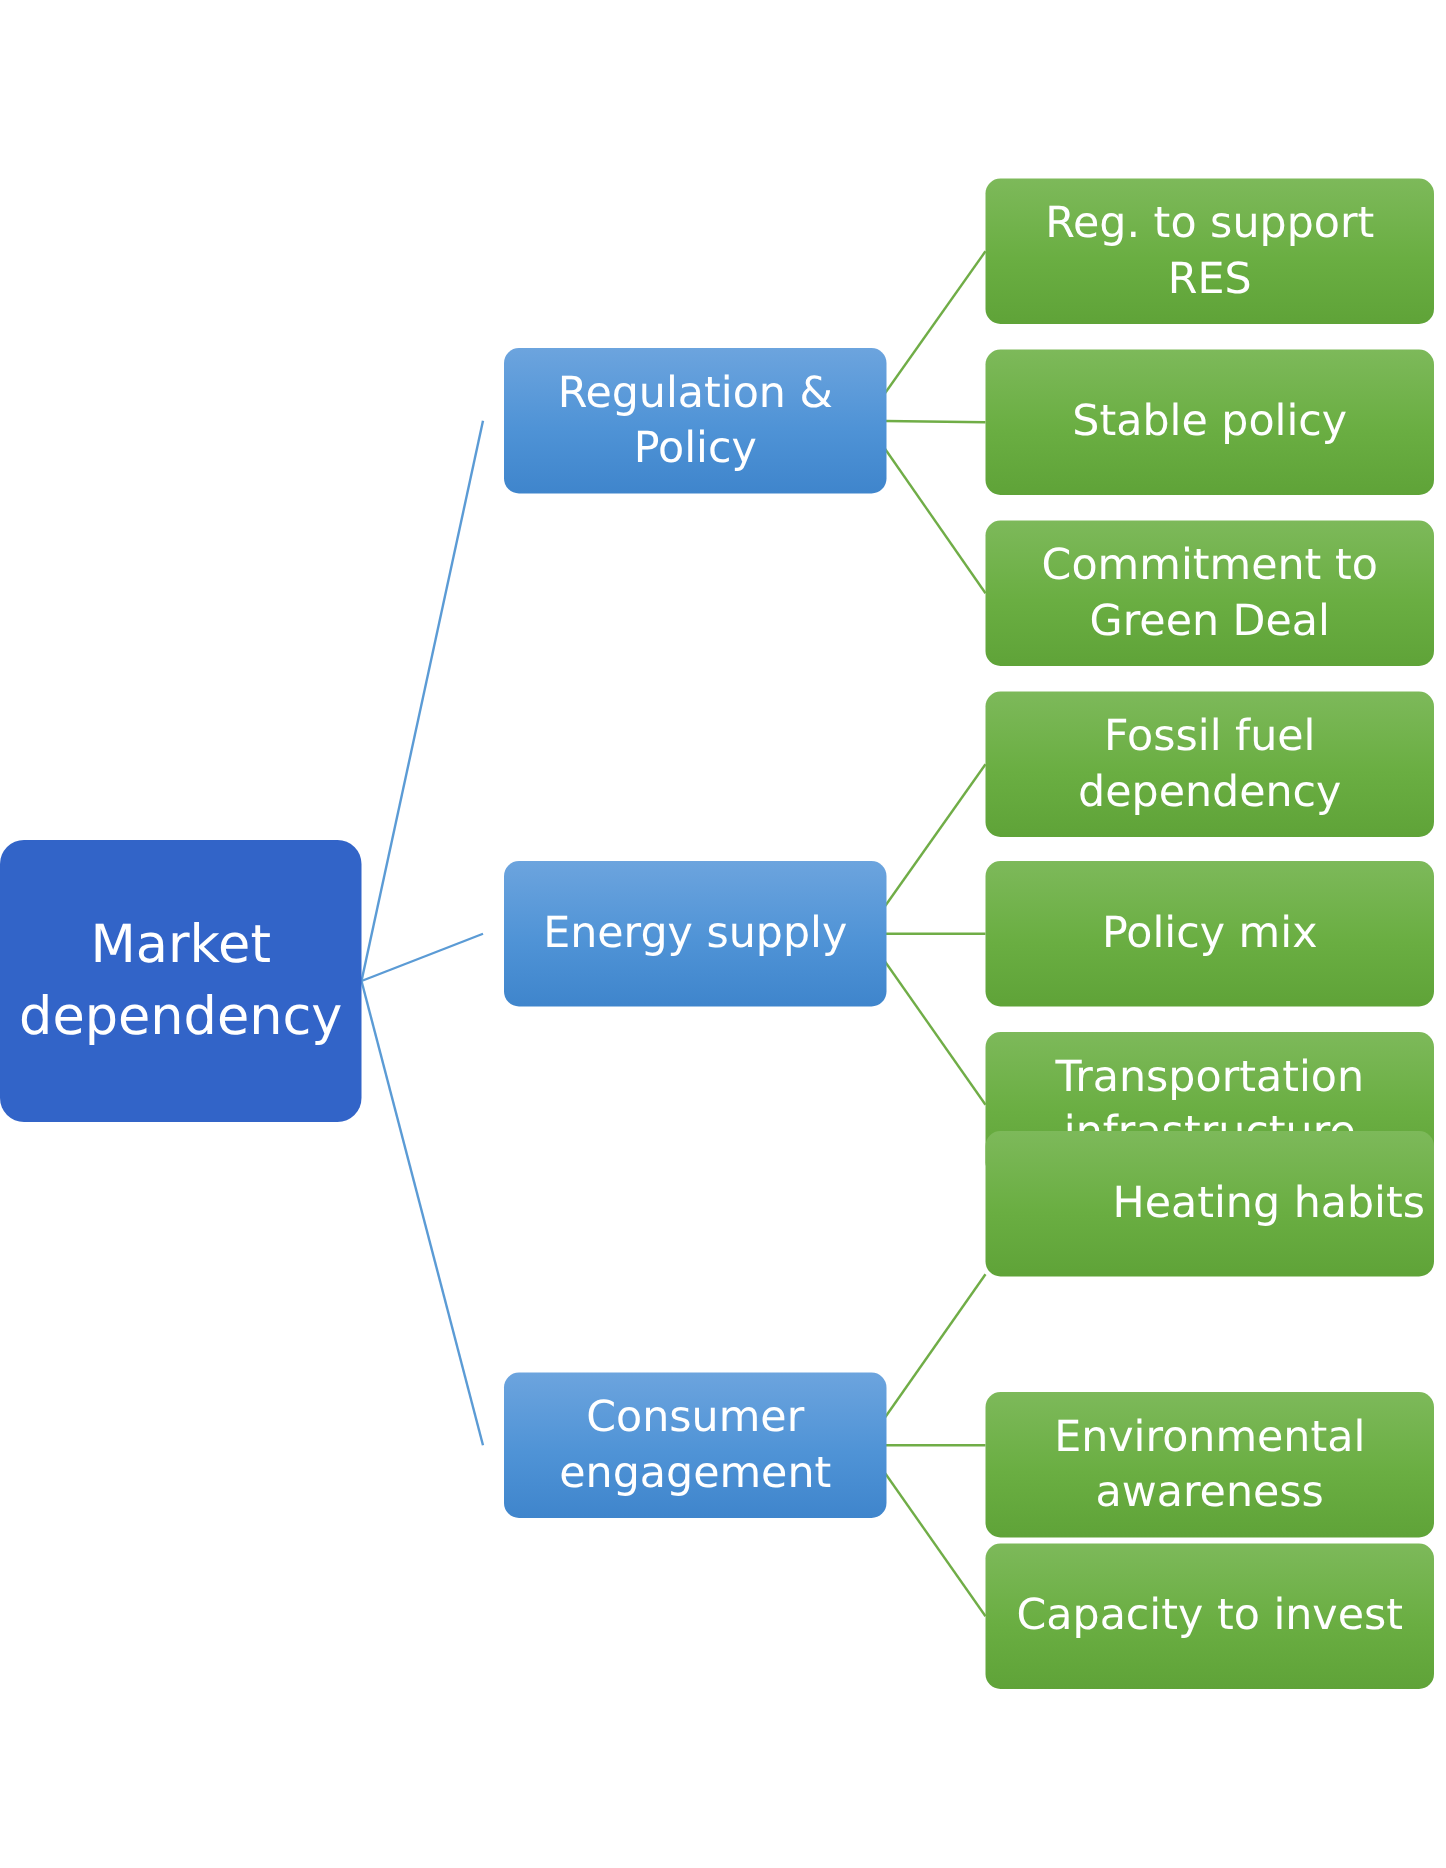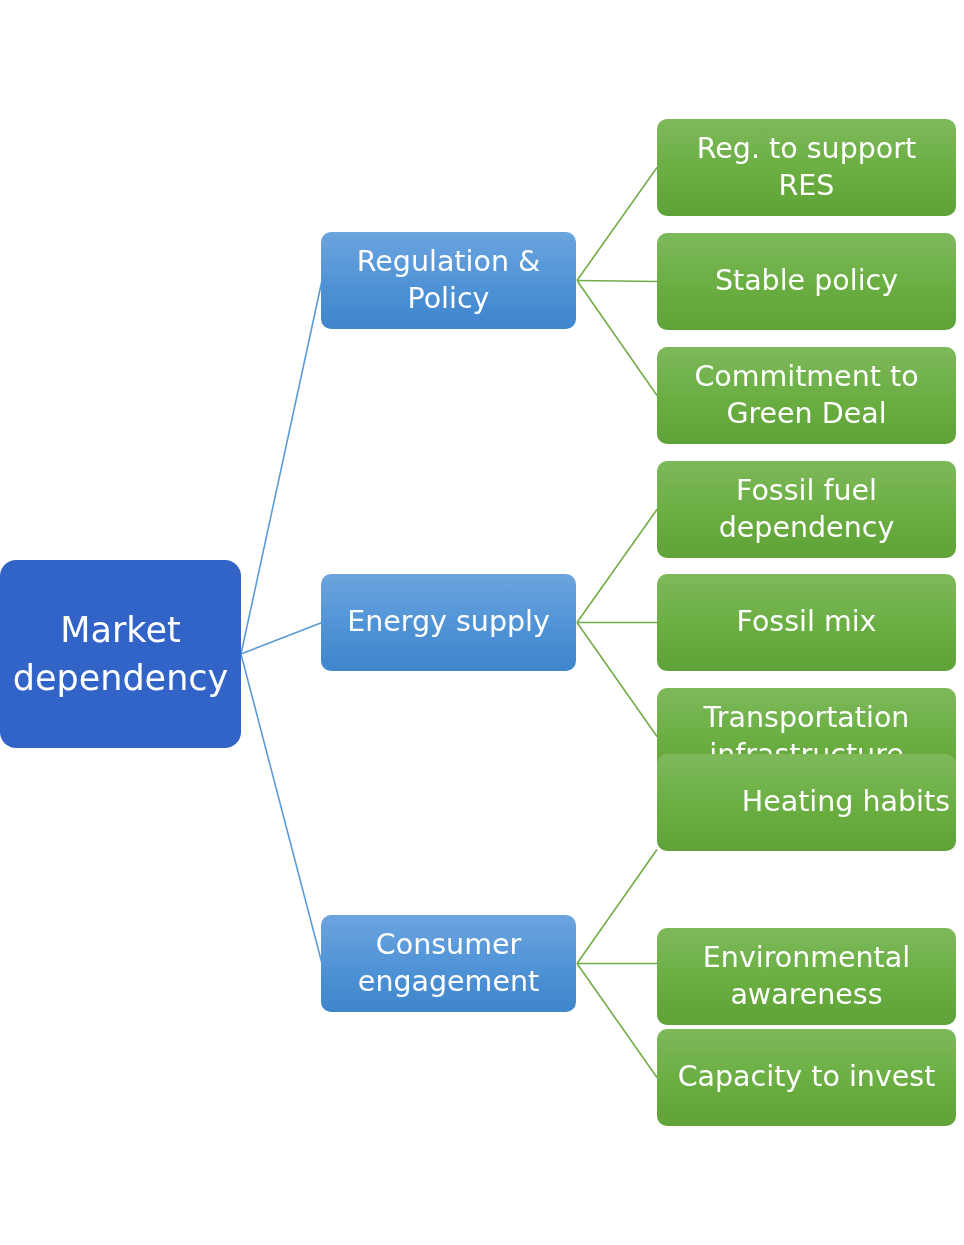--- a/index.html
+++ b/index.html
@@ -4,21 +4,21 @@
   <style>
     html, body { margin: 0; padding: 0; background: #ffffff; }
     body { width: 964px; height: 1245px; position: relative; overflow: hidden;
            font-family: "DejaVu Sans", "Liberation Sans", sans-serif; }
     #connectors { position: absolute; left: 0; top: 0; width: 964px; height: 1245px; }
     .node { position: absolute; box-sizing: border-box; display: flex; align-items: center;
             justify-content: center; text-align: center; color: #ffffff; border-radius: 10px;
             padding: 16px 6px; line-height: 1.28; }
     .root { left: 0; top: 560px; width: 241px; height: 188px; background: #3264c8;
             font-size: 35px; border-radius: 16px; line-height: 1.38; }
-    .mid { left: 321px; width: 255px; height: 97px; font-size: 28.5px;
+    .mid { left: 336px; width: 255px; height: 97px; font-size: 28.5px;
            background: linear-gradient(#6ca4de, #4f93d6 55%, #3f85cc); }
     .leaf { left: 657px; width: 299px; height: 97px; font-size: 28.5px;
             background: linear-gradient(#7db95a, #6aae42 55%, #5fa338); }
     .mid-0 { top: 232px; } .mid-1 { top: 574px; justify-content: center; } .mid-2 { top: 915px; }
     .leaf-0 { top: 119px; } .leaf-1 { top: 233px; } .leaf-2 { top: 347px; }
     .leaf-3 { top: 461px; } .leaf-4 { top: 574px; } .leaf-5 { top: 688px; }
     .leaf-6 { top: 754px; justify-content: flex-end; } .leaf-7 { top: 915px; margin-top: 13px; } .leaf-8 { top: 1029px; }
     .label { white-space: pre-line; }
   </style>
 </head>
@@ -65,21 +65,21 @@
 </div>
 <div class="node leaf leaf-2">
   <span class="label">Commitment to
 Green Deal</span>
 </div>
 <div class="node leaf leaf-3">
   <span class="label">Fossil fuel
 dependency</span>
 </div>
 <div class="node leaf leaf-4">
-  <span class="label">Fossil mix</span>
+  <span class="label">Policy mix</span>
 </div>
 <div class="node leaf leaf-5">
   <span class="label">Transportation
 infrastructure</span>
 </div>
 <div class="node leaf leaf-6">
   <span class="label">Heating habits</span>
 </div>
 <div class="node leaf leaf-7">
   <span class="label">Environmental

